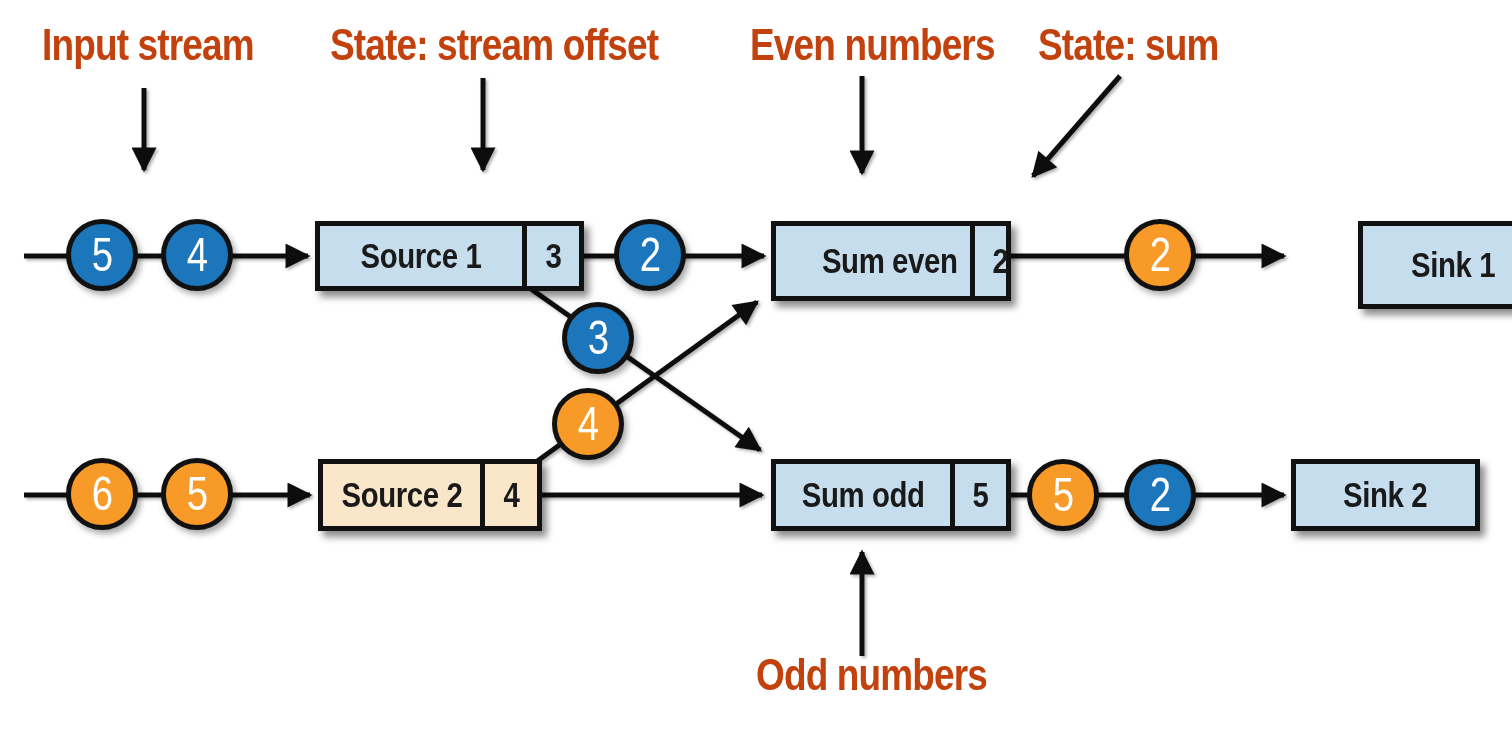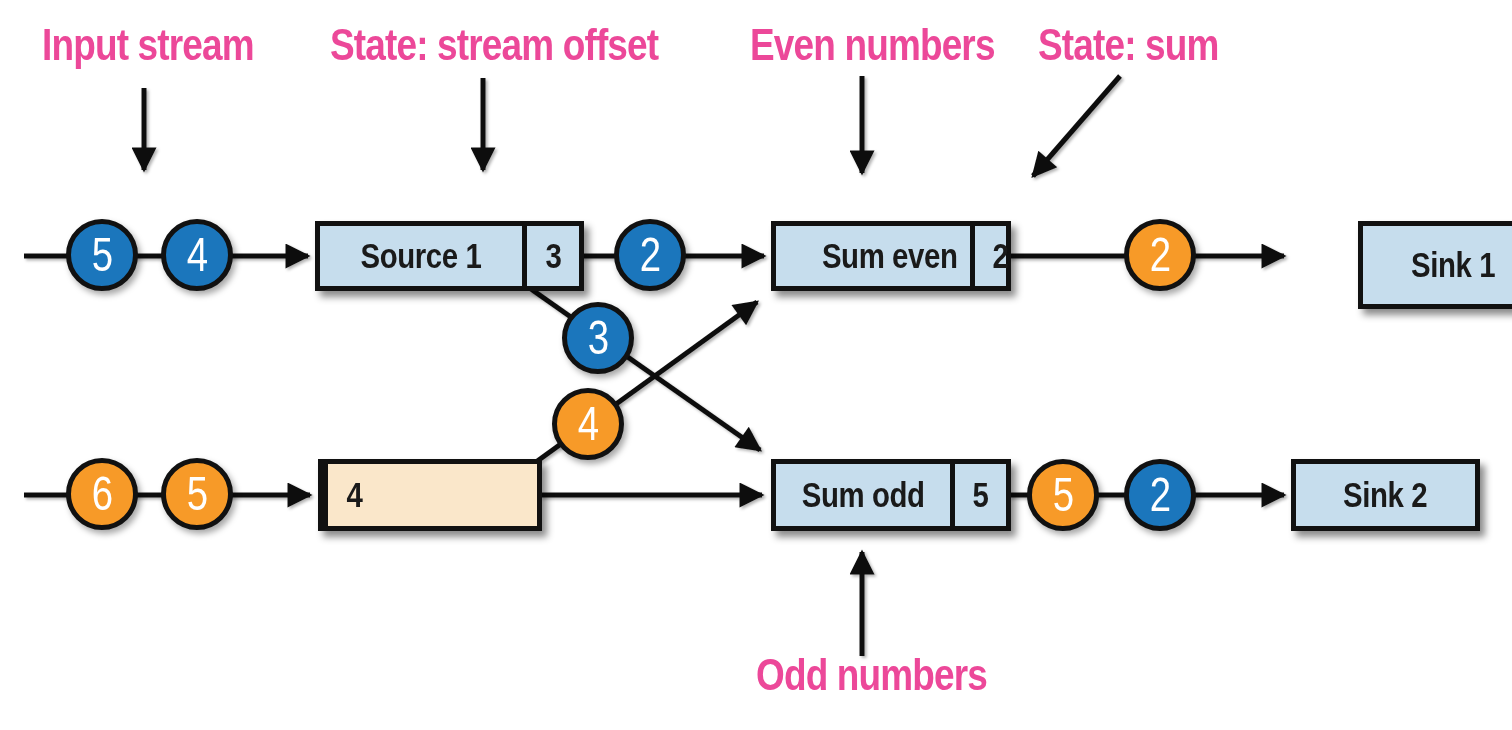--- a/index.html
+++ b/index.html
@@ -4,21 +4,21 @@
 <style>
   html,body{margin:0;padding:0;background:#fff;}
   .stage{
     position:relative;width:1512px;height:730px;background:#ffffff;overflow:hidden;
     font-family:"Liberation Sans","DejaVu Sans",sans-serif;color:#1a1a1a;
   }
   .wires{position:absolute;left:0;top:0;z-index:1;}
   .wires path{stroke:var(--ink,#111);stroke-width:5;fill:none;}
   .annot{
     position:absolute;z-index:3;font-size:44px;font-weight:600;white-space:nowrap;
-    color:#ec4899;letter-spacing:-1px;
+    color:#c2410c;letter-spacing:-1px;
   }
   .annot .cond{display:inline-block;transform:scaleX(0.84);transform-origin:left center;}
   .node{
     position:absolute;z-index:4;display:flex;box-sizing:border-box;
     border:5px solid var(--ink,#111);background:var(--box-blue,#c6dded);
     box-shadow:5px 6px 7px rgba(0,0,0,0.45);
   }
   .node.cream{background:var(--box-cream,#fae7ca);}
   .node .cell{
     flex:1;display:flex;align-items:center;justify-content:center;
@@ -30,21 +30,21 @@
     position:absolute;z-index:5;width:72px;height:72px;border-radius:50%;
     box-sizing:border-box;border:5px solid var(--ink,#111);
     display:flex;align-items:center;justify-content:center;
     color:#fff;font-size:48px;font-weight:400;line-height:1;
     box-shadow:3px 4px 6px rgba(0,0,0,0.35);
   }
   .token .num{display:inline-block;transform:scaleX(0.8);}
   
   .n-source1{left:315px;top:221px;width:269px;height:70px;}
   .n-source1 .statecell{width:52px;}
-  .n-sumeven{left:771px;top:221px;width:240px;height:70px;padding-left:33px;}
+  .n-sumeven{left:771px;top:221px;width:240px;height:80px;padding-left:33px;}
   .n-sumeven .statecell{width:51px;}
   .n-sink1{left:1358px;top:221px;width:191px;height:88px;}
   .n-source2{left:318px;top:459px;width:224px;height:72px;}
   .n-source2 .statecell{width:52px;}
   .n-sumodd{left:771px;top:459px;width:240px;height:72px;}
   .n-sumodd .statecell{width:51px;}
   .n-sink2{left:1291px;top:459px;width:189px;height:72px;}
   
   .t-s1a{left:66px;top:219px;}   .t-s1b{left:161px;top:219px;}
   .t-mid2{left:614px;top:219px;} .t-mid3{left:562px;top:302px;}
@@ -114,20 +114,23 @@
     <div class="cell statecell">
         <span class="cond">2</span>
       </div>
   </div>
   <div class="node n-sink1">
     <div class="cell">
         <span class="cond">Sink 1</span>
       </div>
   </div>
   <div class="node cream n-source2">
+    <div class="cell">
+        <span class="cond">Source 2</span>
+      </div>
     <div class="cell statecell">
         <span class="cond">4</span>
       </div>
   </div>
   <div class="node n-sumodd">
     <div class="cell">
         <span class="cond">Sum odd</span>
       </div>
     <div class="cell statecell">
         <span class="cond">5</span>

